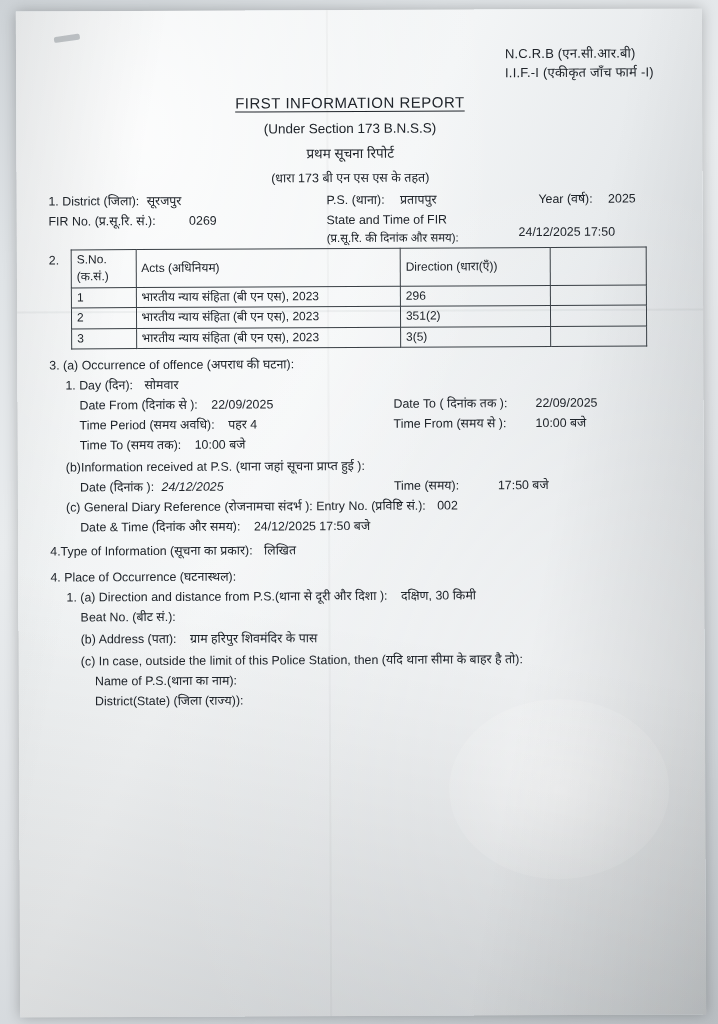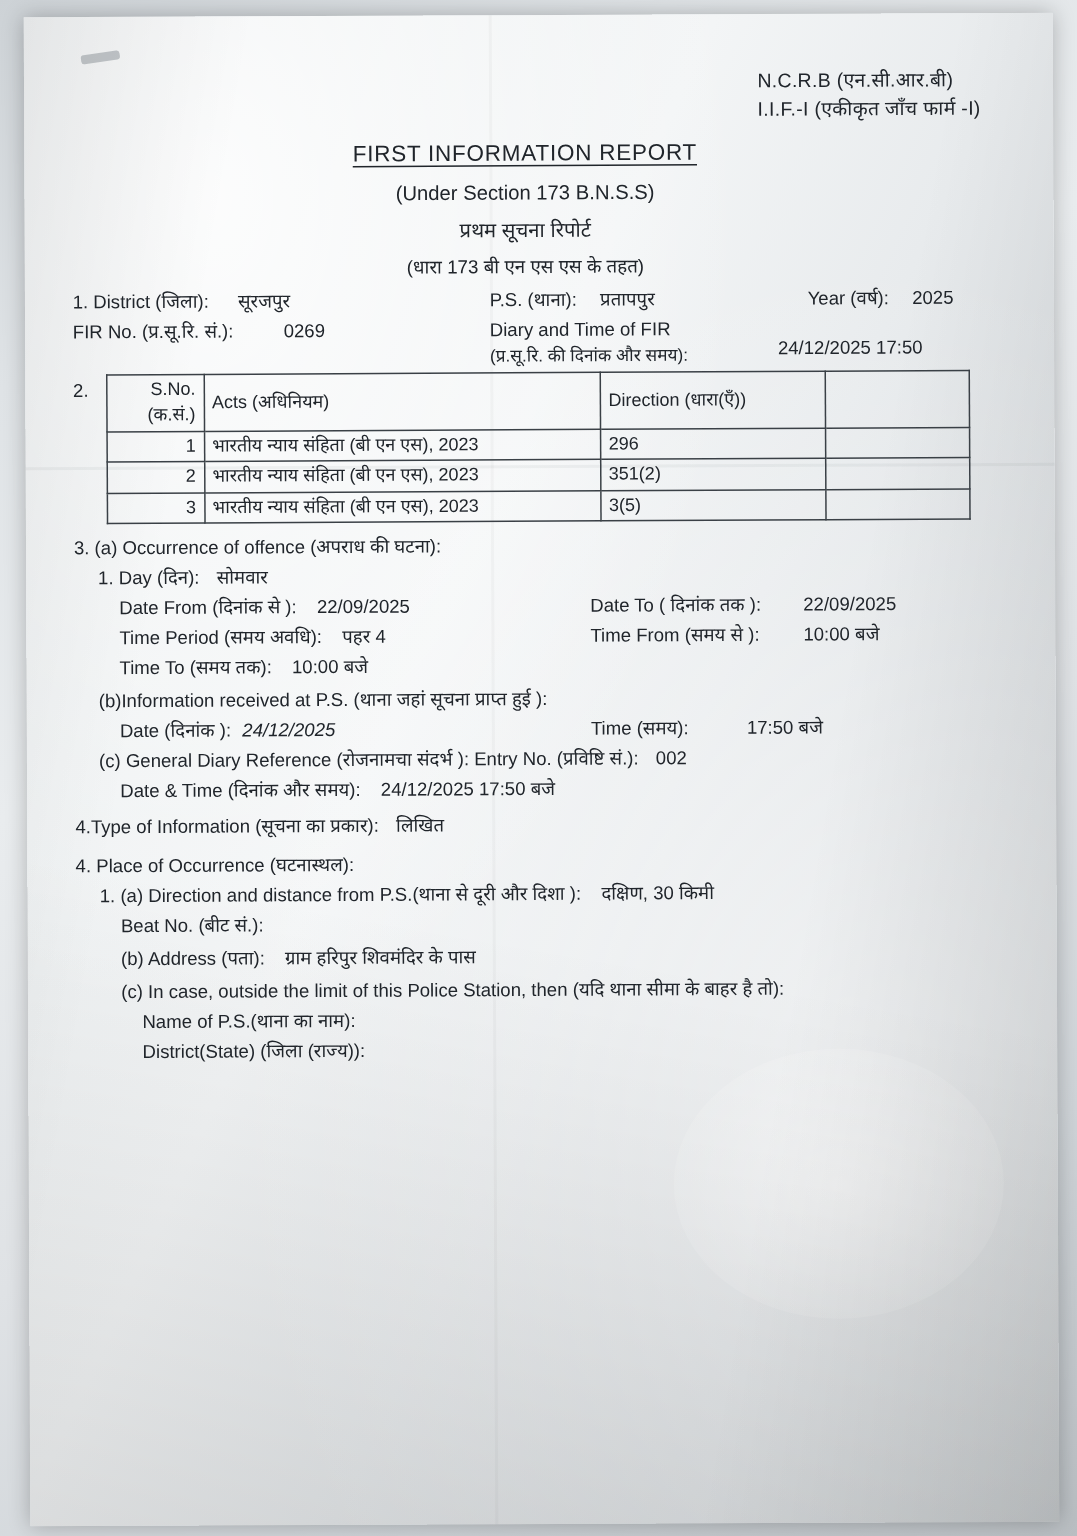--- a/index.html
+++ b/index.html
@@ -102,21 +102,21 @@
     margin-left: 22px;
     font-size: 12px;
   }
   table.acts th, table.acts td {
     border: 1px solid #3a4046;
     padding: 1px 5px;
     text-align: left;
     font-weight: normal;
     height: 17px;
   }
-  table.acts th:nth-child(1), table.acts td:nth-child(1) { width: 56px; text-align: right; }
+  table.acts th:nth-child(1), table.acts td:nth-child(1) { width: 56px; text-align: left; }
   table.acts th:nth-child(2), table.acts td:nth-child(2) { width: 276px; }
   table.acts th:nth-child(3), table.acts td:nth-child(3) { width: 150px; }
   table.acts th:nth-child(4), table.acts td:nth-child(4) { width: 94px; }
   .smudge {
     position: absolute;
     border-radius: 50%;
     pointer-events: none;
   }
   .pin {
     position: absolute;
@@ -152,39 +152,39 @@
       <div class="t2">(Under Section 173 B.N.S.S)</div>
       <div class="t3 hindi">प्रथम सूचना रिपोर्ट</div>
       <div class="t4 hindi">(धारा 173 बी एन एस एस के तहत)</div>
     </div>
 
     <div class="body">
 
       <div class="row">
         <span class="ln">
           <span>1. District (जिला):</span>
-          <span class="val hindi" style="margin-left:16px;">सूरजपुर</span>
+          <span class="val hindi" style="margin-left:4px;">सूरजपुर</span>
         </span>
         <span style="position:absolute; left:278px; top:0;">
           <span>P.S. (थाना):</span>
           <span class="val hindi" style="margin-left:12px;">प्रतापपुर</span>
         </span>
         <span style="position:absolute; left:490px; top:0;">
           <span>Year (वर्ष):</span>
           <span class="val" style="margin-left:12px;">2025</span>
         </span>
       </div>
 
       <div class="row" style="height:34px;">
         <span class="ln">
           <span>FIR No. (प्र.सू.रि. सं.):</span>
           <span class="val" style="margin-left:30px;">0269</span>
         </span>
         <span style="position:absolute; left:278px; top:0;">
-          <span class="ln">Diary and Time of FIR</span>
+          <span class="ln">State and Time of FIR</span>
           <span class="ln hindi" style="font-size:11.5px;">(प्र.सू.रि. की दिनांक और समय):</span>
         </span>
         <span style="position:absolute; left:470px; top:13px;" class="val">24/12/2025   17:50</span>
       </div>
 
       <div class="row" style="margin-top:-2px;">
         <span style="position:absolute; left:0; top:3px;">2.</span>
         <table class="acts">
           <thead>
             <tr>

